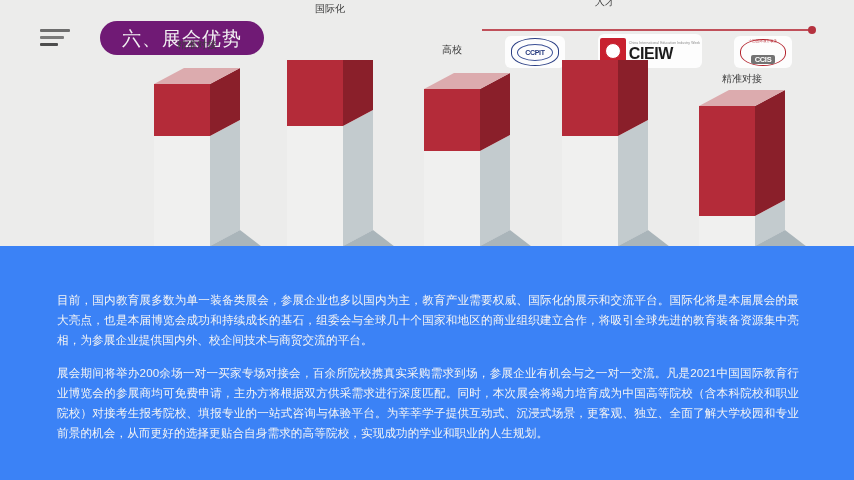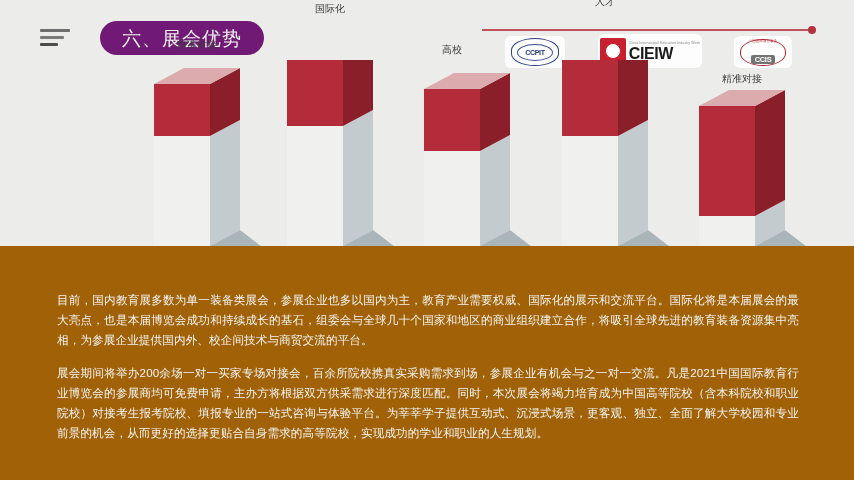--- a/index.html
+++ b/index.html
@@ -47,21 +47,21 @@
   .ccis-mark .arc{font-size:3.4px;color:#b4252f;letter-spacing:.2px;line-height:1;}
   .ccis-mark .core{margin-top:12px;font-size:7.5px;font-weight:bold;color:#fff;background:#737373;
       padding:0 4px;border-radius:2px;letter-spacing:-.3px;line-height:1.25;}
 
   
   #chart{position:absolute;left:0;top:60px;width:854px;height:230px;}
   .bar-label{position:absolute;font-size:10px;color:#3c3c3c;white-space:nowrap;
       transform:translateX(-50%);}
 
   
-  #panel{position:absolute;left:0;top:246px;width:854px;height:234px;background:#a16207;}
+  #panel{position:absolute;left:0;top:246px;width:854px;height:234px;background:#3b82f6;}
   #copy{position:absolute;left:57px;top:44px;width:742px;}
   #copy p{margin:0 0 13px 0;color:#f4f4f4;font-size:11.6px;line-height:1.72;
       text-align:justify;letter-spacing:.1px;}
   #copy p:last-child{margin-bottom:0;}
 </style>
 </head>
 <body>
 
 <div id="slide">
 

